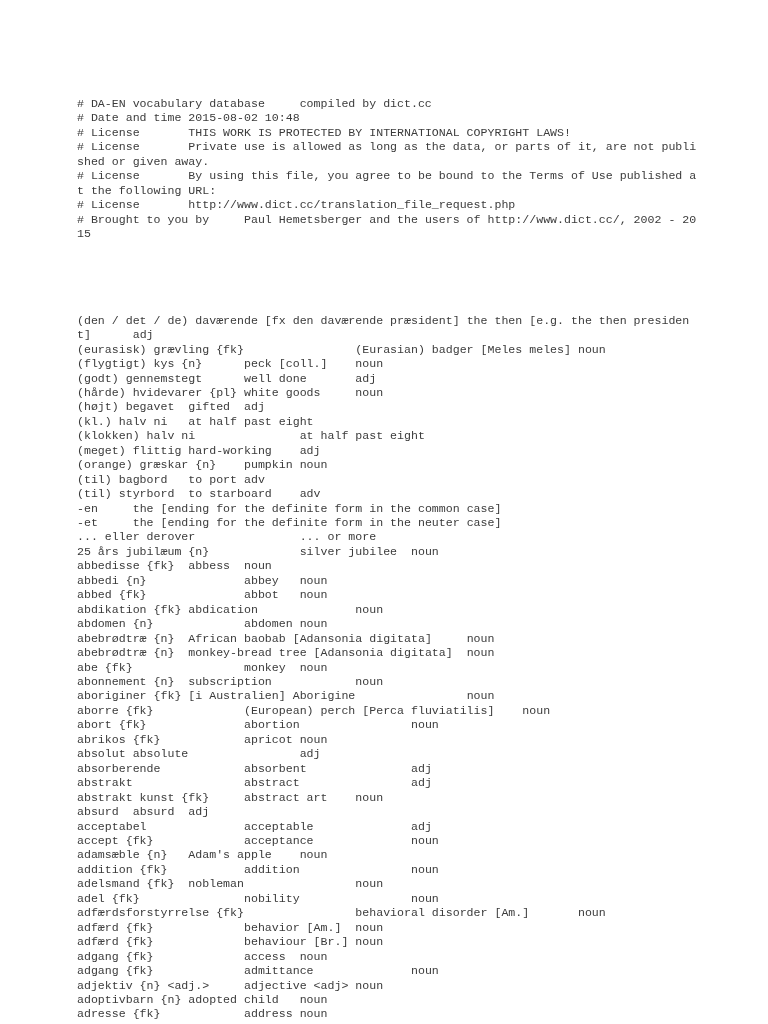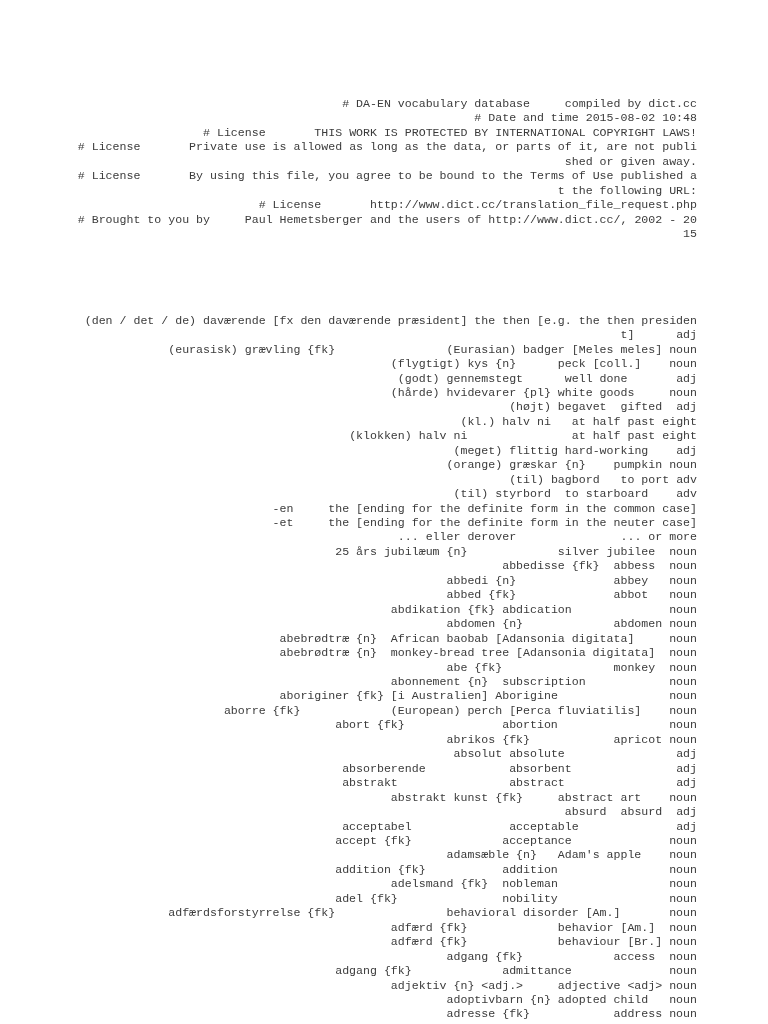--- a/index.html
+++ b/index.html
@@ -26,21 +26,20 @@
     overflow-wrap: anywhere;
     tab-size: 8;
     -moz-tab-size: 8;
     letter-spacing: 0px;
   }
   .block {
     white-space: pre-wrap;
     word-break: break-all;
     overflow-wrap: anywhere;
     tab-size: 8;
-    text-align: right;
     -moz-tab-size: 8;
   }
   .spacer {
     height: 14.45px;
   }
 </style>
 </head>
 <body style="background: rgb(255, 255, 255);">
 
 <div id="doc" style="color: rgb(59, 59, 59);">

